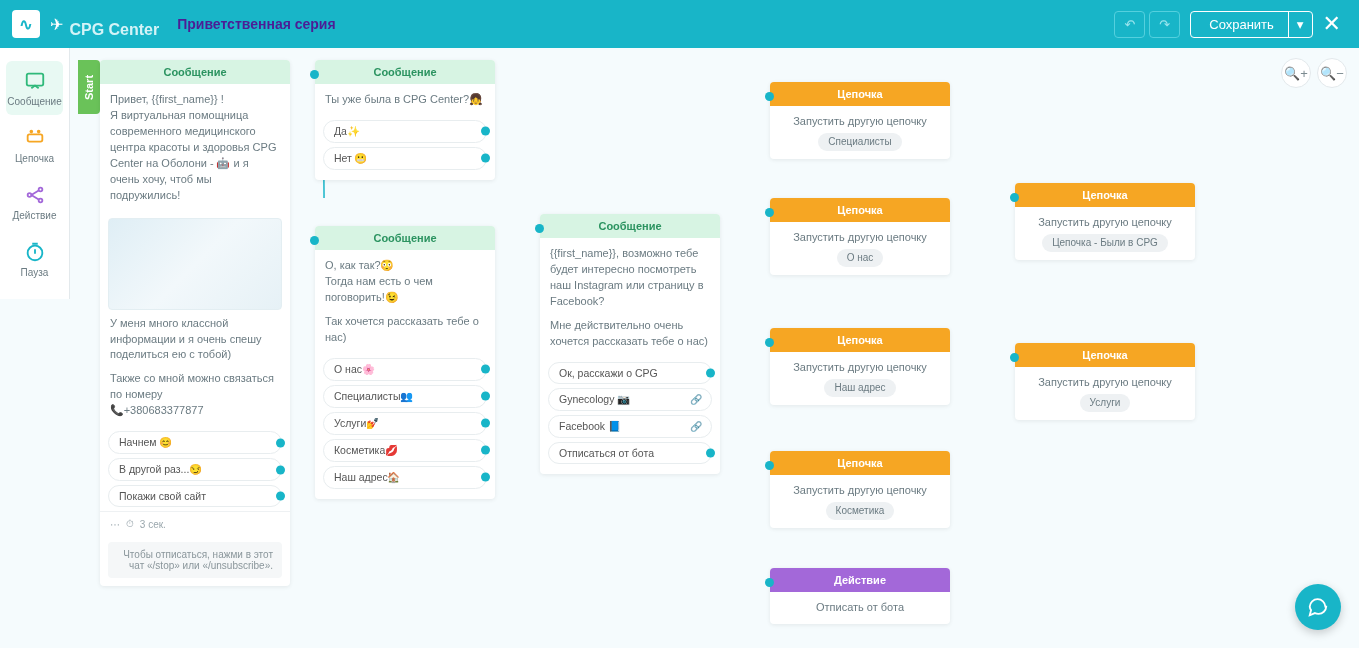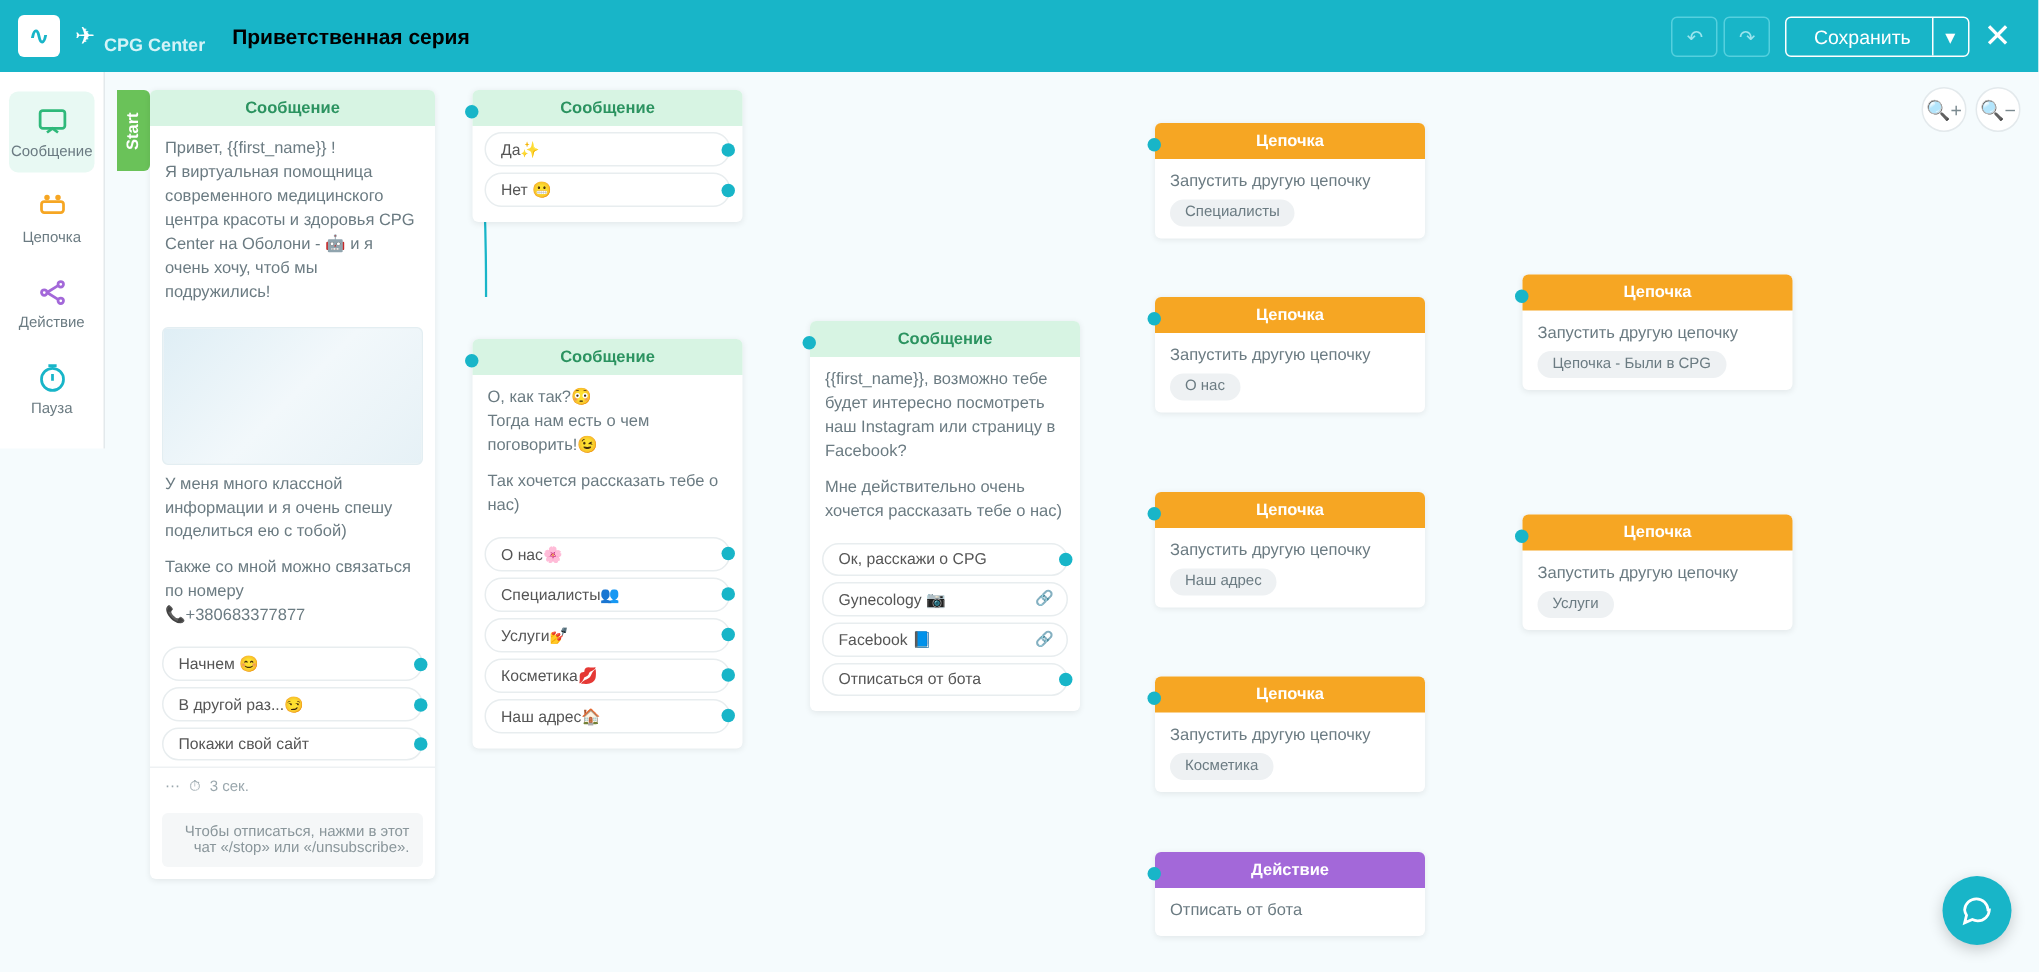--- a/index.html
+++ b/index.html
@@ -3,22 +3,22 @@
 <meta charset="utf-8">
 <style>
 * { box-sizing: border-box; margin: 0; padding: 0; font-family: -apple-system, Arial, sans-serif; }
 body { background: #f5fbfd; width: 1359px; height: 648px; overflow: hidden; position: relative; }
 
 
 .header { height: 48px; background: #18b5c8; display: flex; align-items: center; padding: 0 12px; color: #fff; }
 .logo-box { width: 28px; height: 28px; background: #fff; border-radius: 4px; display: flex; align-items: center; justify-content: center; margin-right: 10px; }
 .logo-pulse { color: #18b5c8; font-weight: bold; font-size: 16px; }
 .tg-icon { margin-right: 6px; }
-.header-title { font-size: 12px; font-weight: 600; margin-right: 18px; color: #d4f3f7; margin-top: 12px; }
-.header-subtitle { font-size: 14px; font-weight: 600; color: #000000; }
+.header-title { font-size: 16px; font-weight: 600; margin-right: 18px; color: #d4f3f7; margin-top: 12px; }
+.header-subtitle { font-size: 14px; font-weight: 600; color: #4c1d95; }
 .header-spacer { flex: 1; }
 .header-btn { border: 1px solid #54d0de; color: #9ce5ee; background: transparent; padding: 5px 9px; border-radius: 4px; margin-left: 4px; cursor: pointer; font-size: 13px; }
 .header-btn.save { color: #fff; border-color: #fff; padding: 5px 14px; }
 .header-btn.close { border: none; font-size: 22px; padding: 0 6px; color: #fff; }
 .btn-group { display: flex; border: 1px solid #fff; border-radius: 4px; margin-left: 10px; }
 .btn-group .save { border: none; border-right: 1px solid #fff; border-radius: 0; }
 .btn-group .caret { border: none; padding: 5px 8px; color: #fff; background: transparent; cursor: pointer; }
 
 
 .sidebar { position: absolute; left: 0; top: 48px; width: 70px; background: #fff; border-right: 1px solid #e3e9ec; padding: 10px 0; }
@@ -34,21 +34,21 @@
 
 .start-tab { position: absolute; left: 8px; top: 12px; width: 22px; height: 54px; background: #6ac259; border-radius: 4px 0 0 4px; color: #fff; writing-mode: vertical-rl; transform: rotate(180deg); font-size: 11px; display: flex; align-items: center; justify-content: center; font-weight: 600; }
 
 
 .node { position: absolute; background: #fff; border-radius: 4px; box-shadow: 0 1px 4px rgba(0,0,0,.08); width: 180px; font-size: 11px; }
 .node-header { padding: 6px; text-align: center; border-radius: 4px 4px 0 0; font-size: 11px; font-weight: 600; }
 .hdr-msg { background: #d7f4e3; color: #2b9360; }
 .hdr-chain { background: #f6a623; color: #fff; }
 .hdr-action { background: #a368d9; color: #fff; }
 .node-body { padding: 8px 10px; color: #6b7b82; line-height: 1.45; font-size: 11px; }
-.node-body.center { }
+.node-body.center { text-align: center; }
 .tag { display: inline-block; background: #eef1f3; color: #6b7b82; padding: 2px 10px; border-radius: 10px; font-size: 10px; margin-top: 3px; }
 .opt-row { position: relative; background: #fff; border: 1px solid #e8edef; border-radius: 12px; margin: 4px 8px; padding: 4px 24px 4px 10px; font-size: 10.5px; color: #555; }
 .opt-row .dot, .node .indot { position: absolute; width: 9px; height: 9px; border-radius: 50%; background: #18b5c8; }
 .opt-row .dot { right: -4px; top: 50%; transform: translateY(-50%); }
 .opt-row .link-ic { position: absolute; right: 8px; top: 50%; transform: translateY(-50%); color: #aab6bb; font-size: 10px; }
 .node .indot { left: -5px; top: 10px; }
 .node-footer { border-top: 1px solid #eef1f3; padding: 6px 10px; font-size: 10px; color: #9aa7ad; display: flex; align-items: center; gap: 6px; }
 .img-ph { height: 92px; margin: 6px 8px; border-radius: 4px; background: linear-gradient(135deg,#dfeef5 0%,#f2f8fb 50%,#e6f1f6 100%); border: 1px solid #e3eef2; }
 
 
@@ -156,20 +156,21 @@
       <span>⋯</span>
       <span>⏱</span>
       <span>3 сек.</span>
     </div>
     <div class="small-note">Чтобы отписаться, нажми в этот чат «/stop» или «/unsubscribe».</div>
   </div>
 
   <div class="node" style="left:245px; top:12px;">
     <span class="indot"></span>
     <div class="node-header hdr-msg">Сообщение</div>
+    <div class="node-body">Ты уже была в CPG Center?👧</div>
     <div class="opt-row"><span>Да✨</span><span class="dot"></span></div>
     <div class="opt-row"><span>Нет 😬</span><span class="dot"></span></div>
     <div style="height:6px"></div>
   </div>
 
   <div class="node" style="left:245px; top:178px;">
     <span class="indot"></span>
     <div class="node-header hdr-msg">Сообщение</div>
     <div class="node-body" style="white-space:pre-line">О, как так?😳
 Тогда нам есть о чем поговорить!😉</div>

